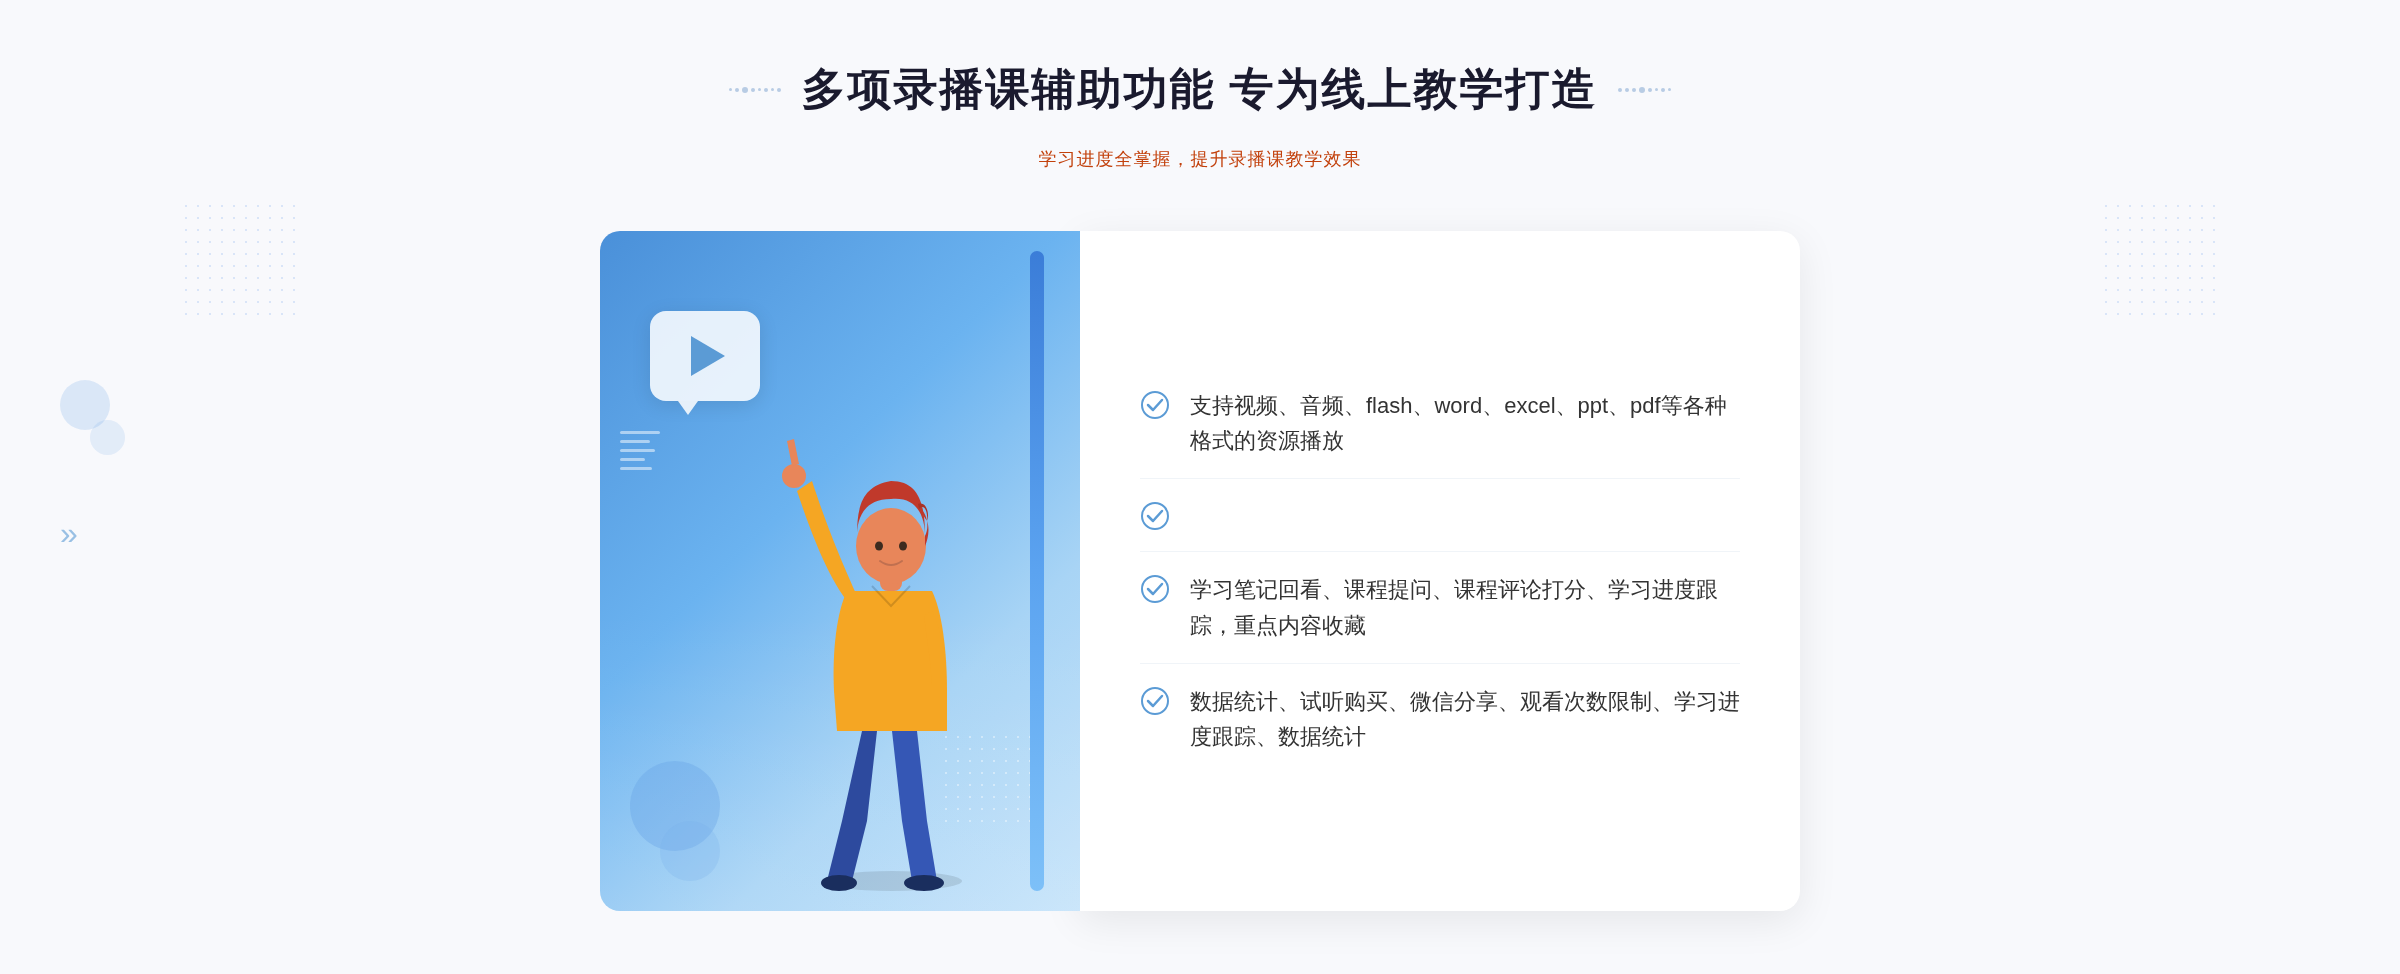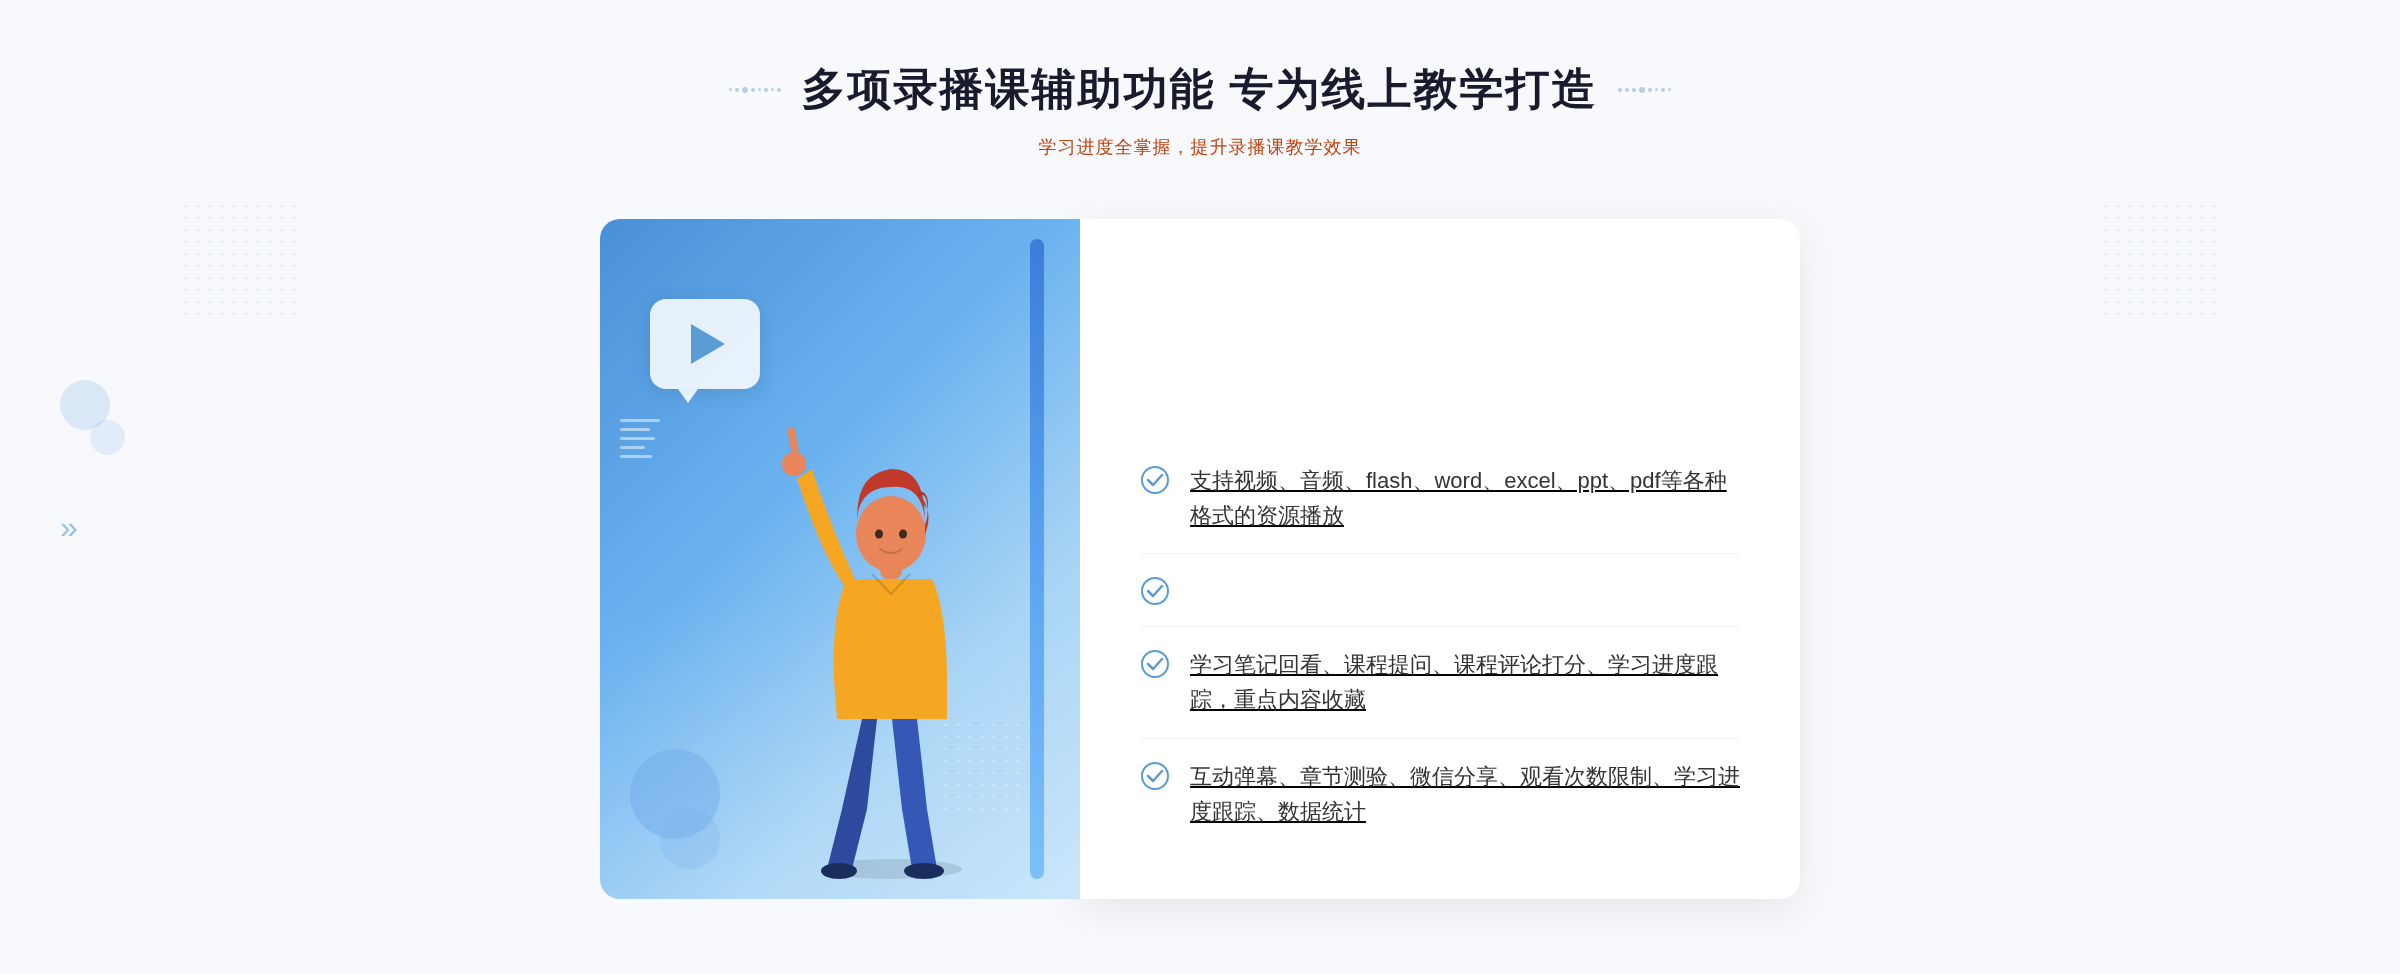--- a/index.html
+++ b/index.html
@@ -49,21 +49,21 @@
       text-align: center;
       margin-bottom: 60px;
       position: relative;
     }
 
     .header-title-row {
       display: flex;
       align-items: center;
       justify-content: center;
       gap: 20px;
-      margin-bottom: 16px;
+      margin-bottom: 28px;
     }
 
     .title-decoration {
       display: flex;
       align-items: center;
       gap: 4px;
     }
 
     .title-decoration span {
       display: inline-block;
@@ -236,23 +236,22 @@
     }
 
     
     .features-panel {
       flex: 1;
       background: white;
       border-radius: 0 20px 20px 0;
       padding: 50px 60px;
       display: flex;
       flex-direction: column;
-      justify-content: flex-end;
+      justify-content: center;
       box-shadow: 0 10px 40px rgba(0,0,0,0.08);
-      text-decoration: underline;
     }
 
     .feature-item {
       display: flex;
       align-items: flex-start;
       padding: 20px 0;
       border-bottom: 1px solid #f0f4f8;
     }
 
     .feature-item:last-child {
@@ -460,21 +459,21 @@
       <span class="feature-text">学习笔记回看、课程提问、课程评论打分、学习进度跟踪，重点内容收藏</span>
     </div>
 
     <div class="feature-item">
       <div class="check-icon">
         <svg viewBox="0 0 30 30" fill="none" xmlns="http://www.w3.org/2000/svg">
           <circle cx="15" cy="15" r="13" stroke="#5b9bd5" stroke-width="2" fill="none"></circle>
           <path d="M8 15 L13 20 L22 10" stroke="#5b9bd5" stroke-width="2.5" stroke-linecap="round" stroke-linejoin="round" fill="none"></path>
         </svg>
       </div>
-      <span class="feature-text">互动弹幕、章节测验、微信分享、观看次数限制、学习进度跟踪、数据统计</span>
+      <span class="feature-text">数据统计、试听购买、微信分享、观看次数限制、学习进度跟踪、数据统计</span>
     </div>
 
   </div>
 
 </div>
 
 <div class="deco-shape-1"></div>
 <div class="deco-shape-2"></div>
 
 </body></html>

